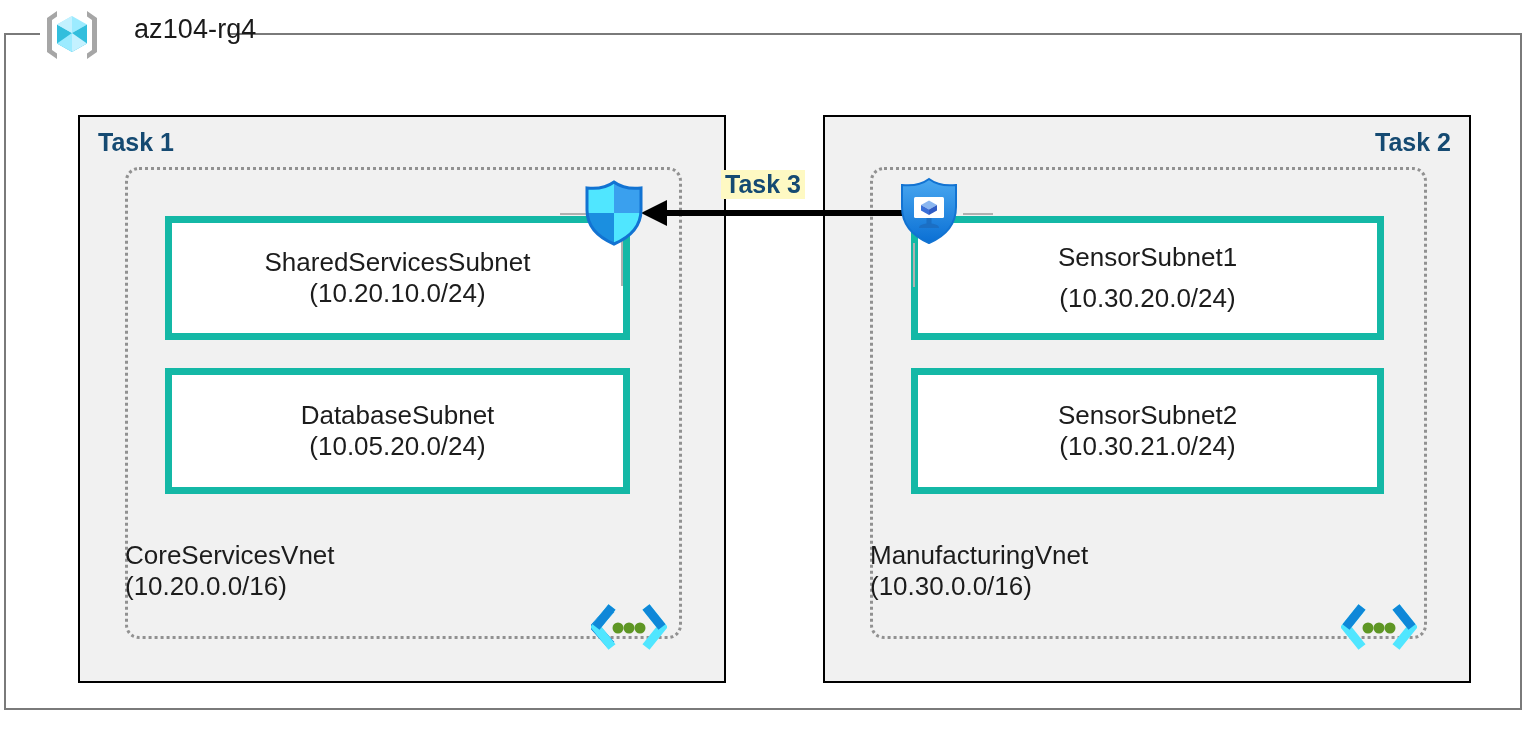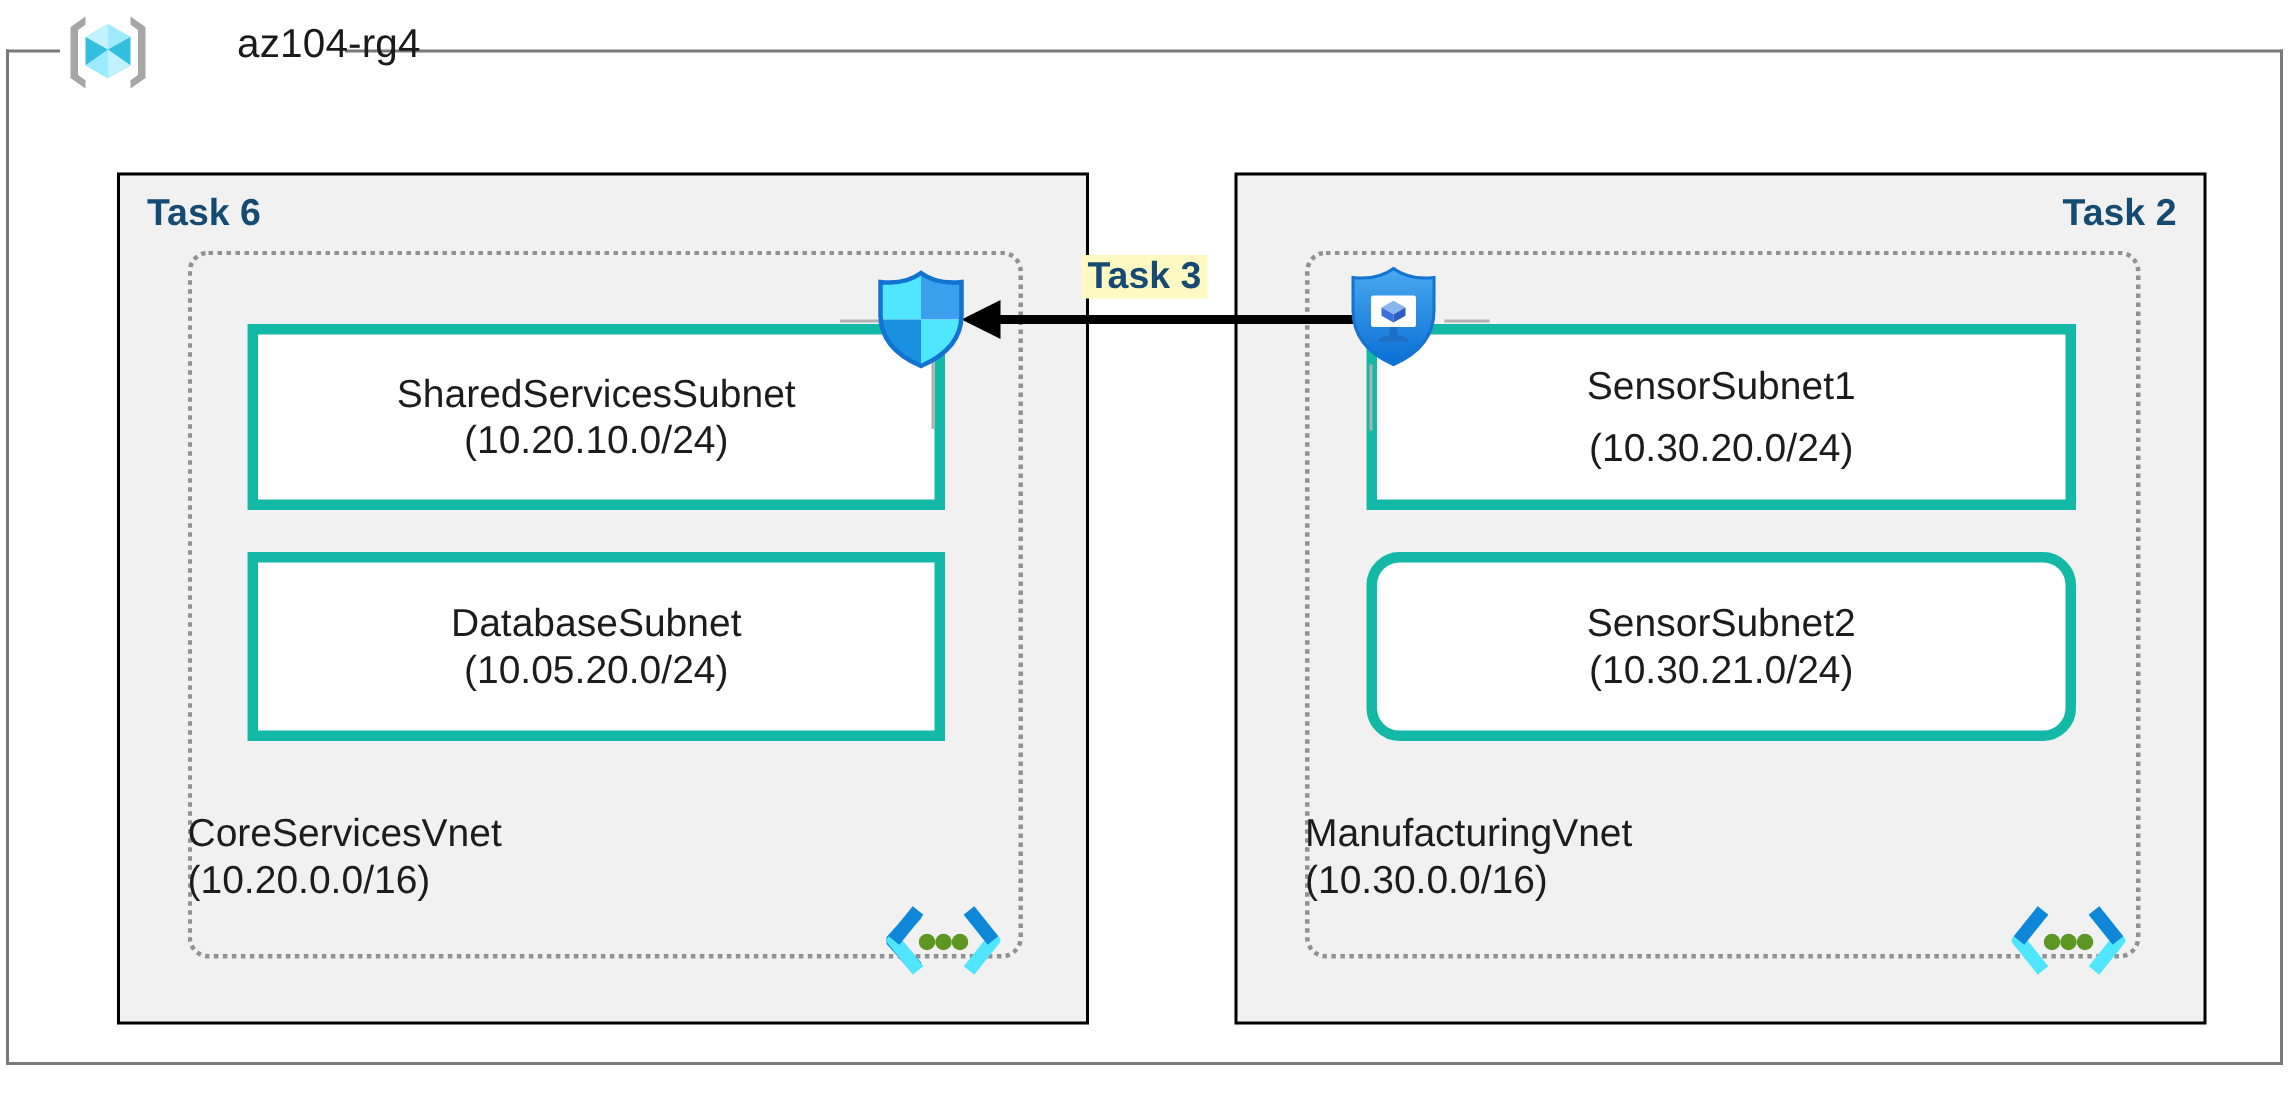--- a/index.html
+++ b/index.html
@@ -56,21 +56,20 @@
     left: 44px; top: 7px;
     width: 56px; height: 56px;
   }
   .rg-title {
     position: absolute;
     left: 134px; top: 14px;
     font-size: 27px;
     color: #1a1a1a;
     white-space: nowrap;
     letter-spacing: 0.1px;
-    margin-left: 24px;
   }
 
   
   .task-box {
     position: absolute;
     background: #f1f1f1;
     border: 2px solid #000000;
     box-sizing: border-box;
   }
   #task1-box { left: 78px;  top: 115px; width: 648px; height: 568px; }
@@ -105,21 +104,21 @@
     border: 7px solid #14b8a6;
     box-sizing: border-box;
     display: flex;
     flex-direction: column;
     align-items: center;
     justify-content: center;
   }
   #sn-shared  { left: 165px; top: 216px; width: 465px; height: 124px; }
   #sn-db      { left: 165px; top: 368px; width: 465px; height: 126px; }
   #sn-sensor1 { left: 911px; top: 216px; width: 473px; height: 124px; gap: 10px; }
-  #sn-sensor2 { left: 911px; top: 368px; width: 473px; height: 126px; border-radius: 22px; }
+  #sn-sensor2 { left: 911px; top: 368px; width: 473px; height: 126px; }
 
   .res-name {
     font-size: 26px;
     color: #1c1c1c;
     line-height: 1.18;
     white-space: nowrap;
   }
   .res-cidr {
     font-size: 26px;
     color: #1c1c1c;
@@ -213,21 +212,21 @@
       <path d="M43 17.5 L43 36.5 L28 45 L28 26 Z" fill="#32bedd"></path>
 
       <path d="M28 9 L28 26 L13 17.5 Z" fill="#c3f1ff"></path>
       <path d="M28 26 L43 36.5 L28 45 Z" fill="#c3f1ff"></path>
       <path d="M28 26 L28 45 L13 36.5 Z" fill="#9cebff"></path>
     </svg>
   </div>
   <div class="rg-title">az104-rg4</div>
 
   <div class="task-box" id="task1-box">
-    <div class="task-label left">Task 6</div>
+    <div class="task-label left">Task 1</div>
   </div>
 
   <div class="vnet-box" id="vnet1-box"></div>
 
   <div class="subnet-box" id="sn-shared">
     <div class="res-name">SharedServicesSubnet</div>
     <div class="res-cidr">(10.20.10.0/24)</div>
   </div>
 
   <div class="subnet-box" id="sn-db">

